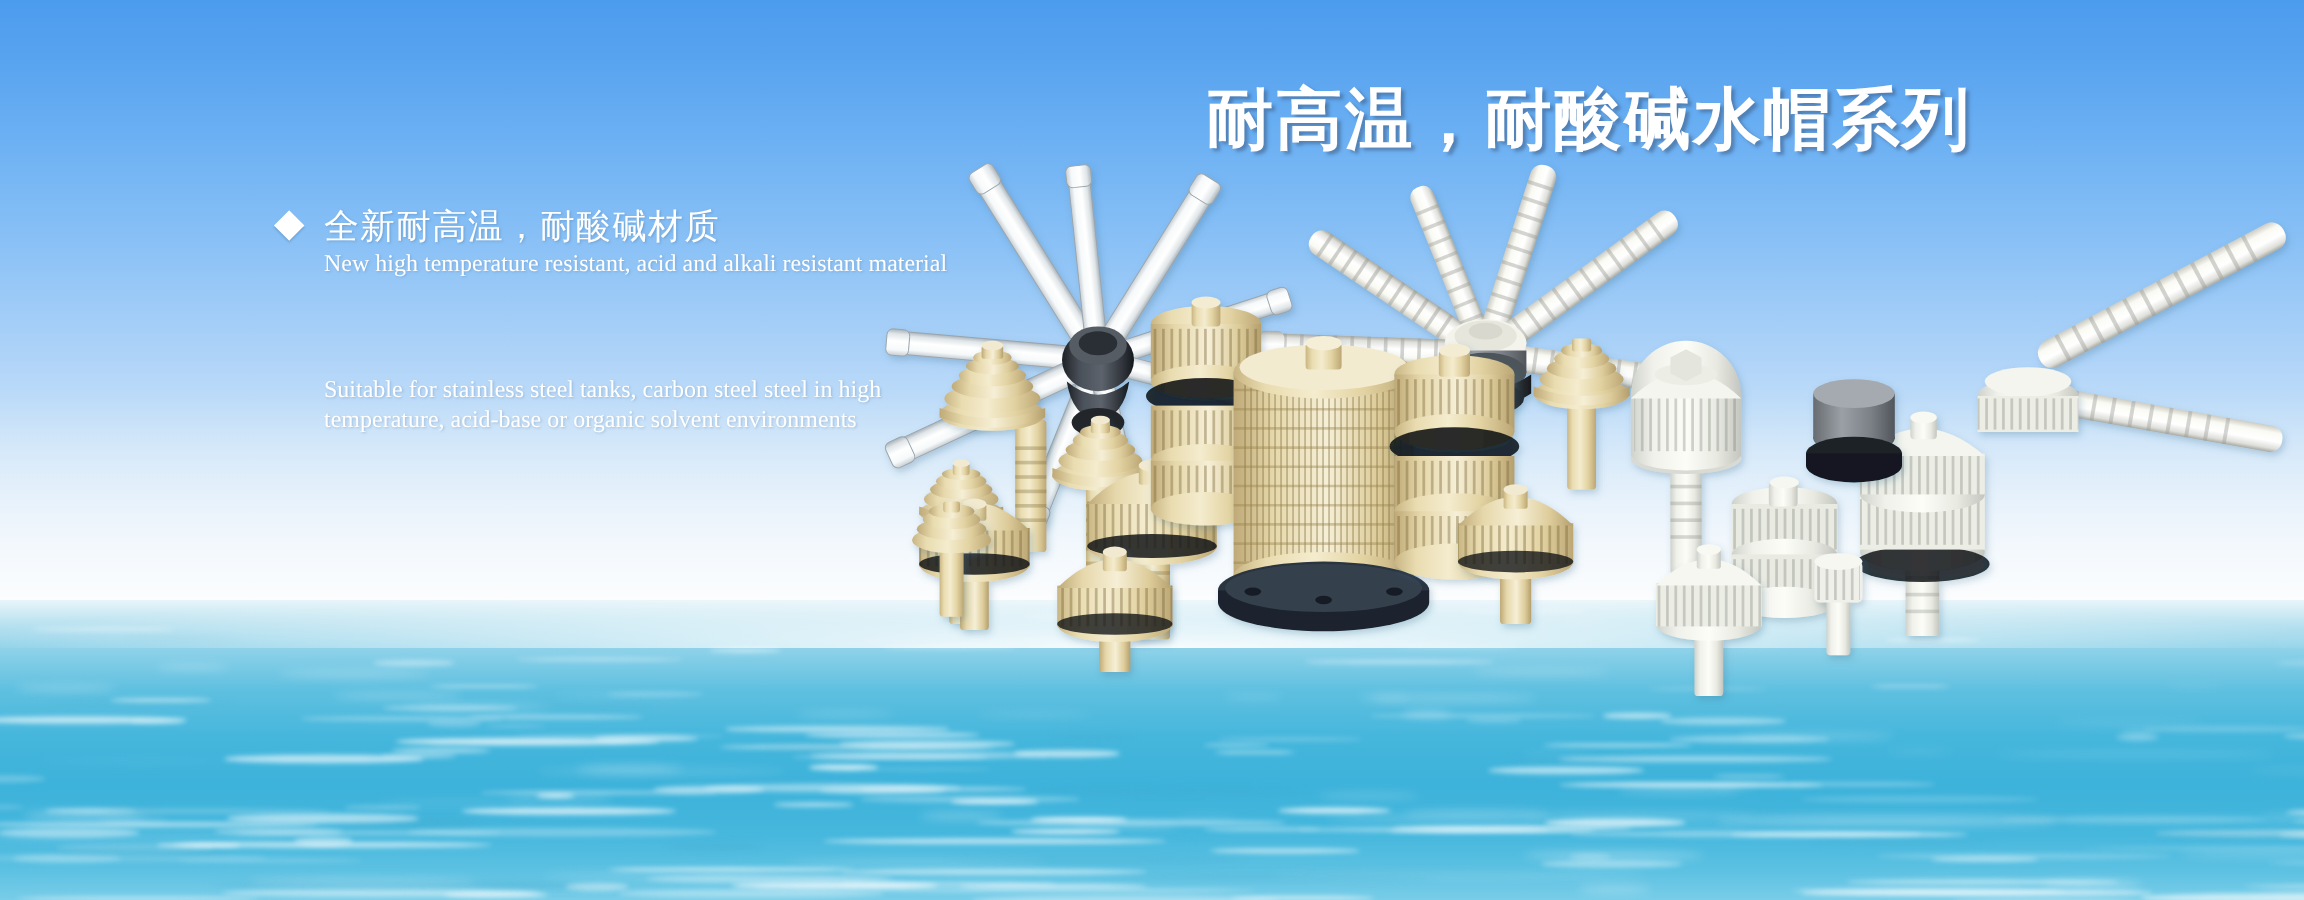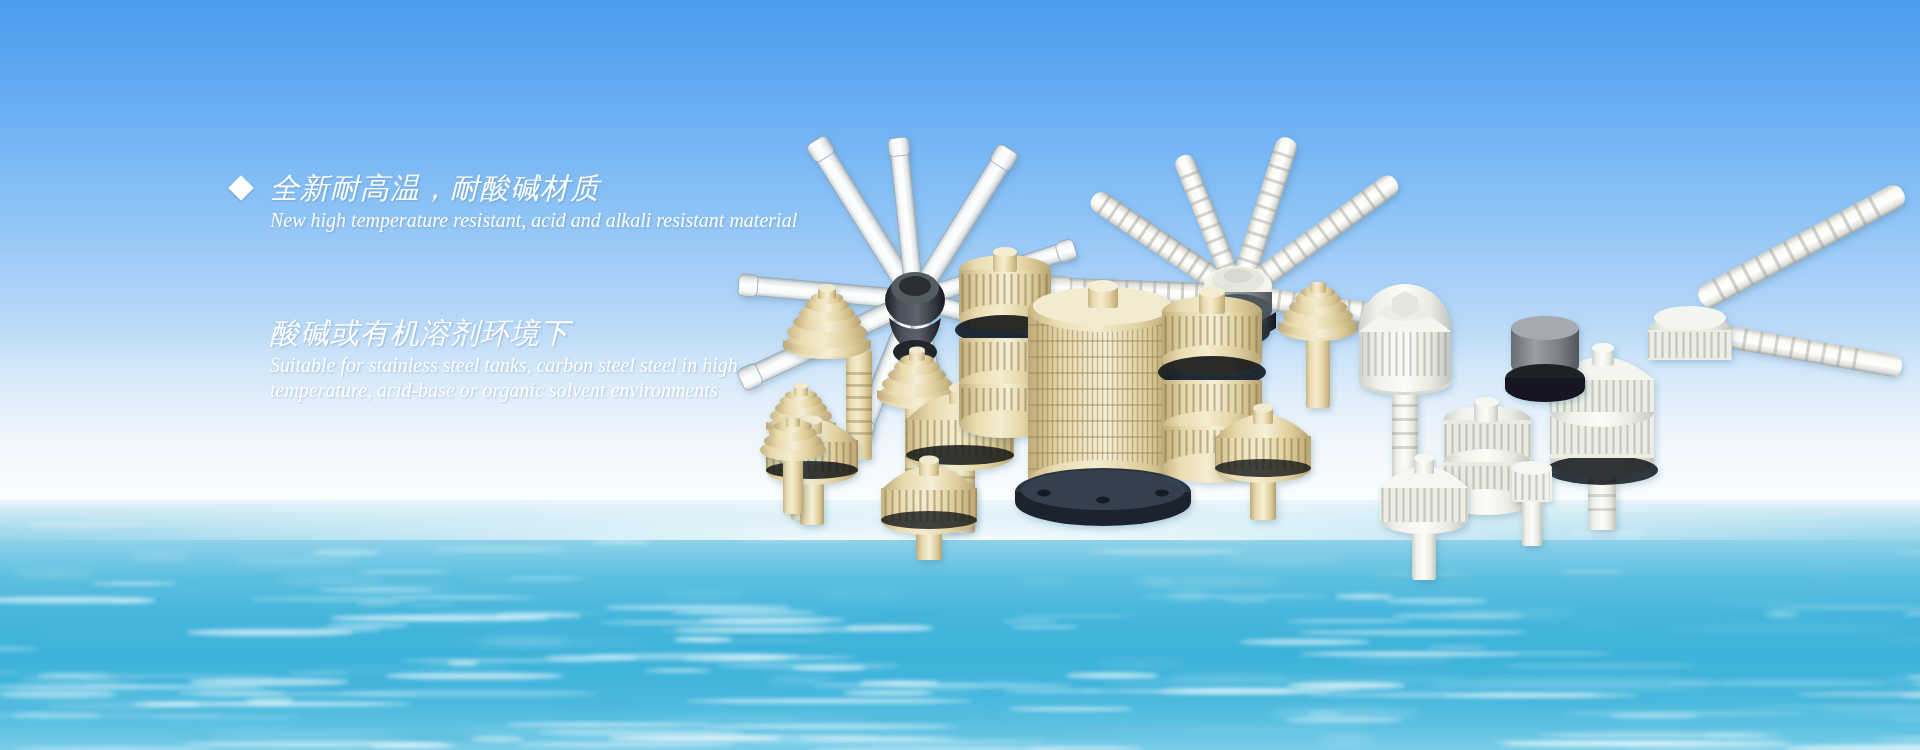--- a/index.html
+++ b/index.html
@@ -63,21 +63,21 @@
   
   .title {
     position:absolute; left:1005px; top:62px;
     font-size:56px; font-weight:bold; color:#ffffff;
     letter-spacing:2px;
     font-family:"DejaVu Sans","Liberation Sans",sans-serif;
     text-shadow:3px 3px 3px rgba(60,90,130,.55);
     white-space:nowrap;
   }
 
-  .bullet-block { position:absolute;font-style:italic; }
+  .bullet-block { position:absolute; }
   .b1 { left:232px; top:168px; }
   .b2 { left:232px; top:313px; }
 
   .bline { display:flex; align-items:flex-start; }
   .diamond {
     width:18px; height:18px;
     background:#ffffff;
     transform:rotate(45deg);
     margin-top:11px; margin-right:20px;
     flex:0 0 auto;
@@ -875,28 +875,28 @@
     </g>
 
     <g filter="url(#shd)">
       <ellipse cx="1690" cy="330" rx="42" ry="15" fill="url(#gWhite)"></ellipse>
       <rect x="1648" y="330" width="84" height="30" fill="#ecede5"></rect>
       <rect x="1648" y="332" width="84" height="26" fill="url(#slotsW)"></rect>
       <ellipse cx="1690" cy="318" rx="36" ry="12" fill="#f4f5ee"></ellipse>
     </g>
   </svg>
 
+  <div class="title">耐高温，耐酸碱水帽系列</div>
 
   <div class="bullet-block b1">
     <div class="bline">
       <div class="diamond"></div>
       <div class="cn">全新耐高温，耐酸碱材质</div>
     </div>
     <div class="en">New high temperature resistant, acid and alkali resistant material</div>
   </div>
 
   <div class="bullet-block b2">
-    <div class="cn cn2">酸碱或有机溶剂环境下</div>
     <div class="en">Suitable for stainless steel tanks, carbon steel steel in high</div>
     <div class="en">temperature, acid-base or organic solvent environments</div>
   </div>
 
 </div>
 
 </body></html>

